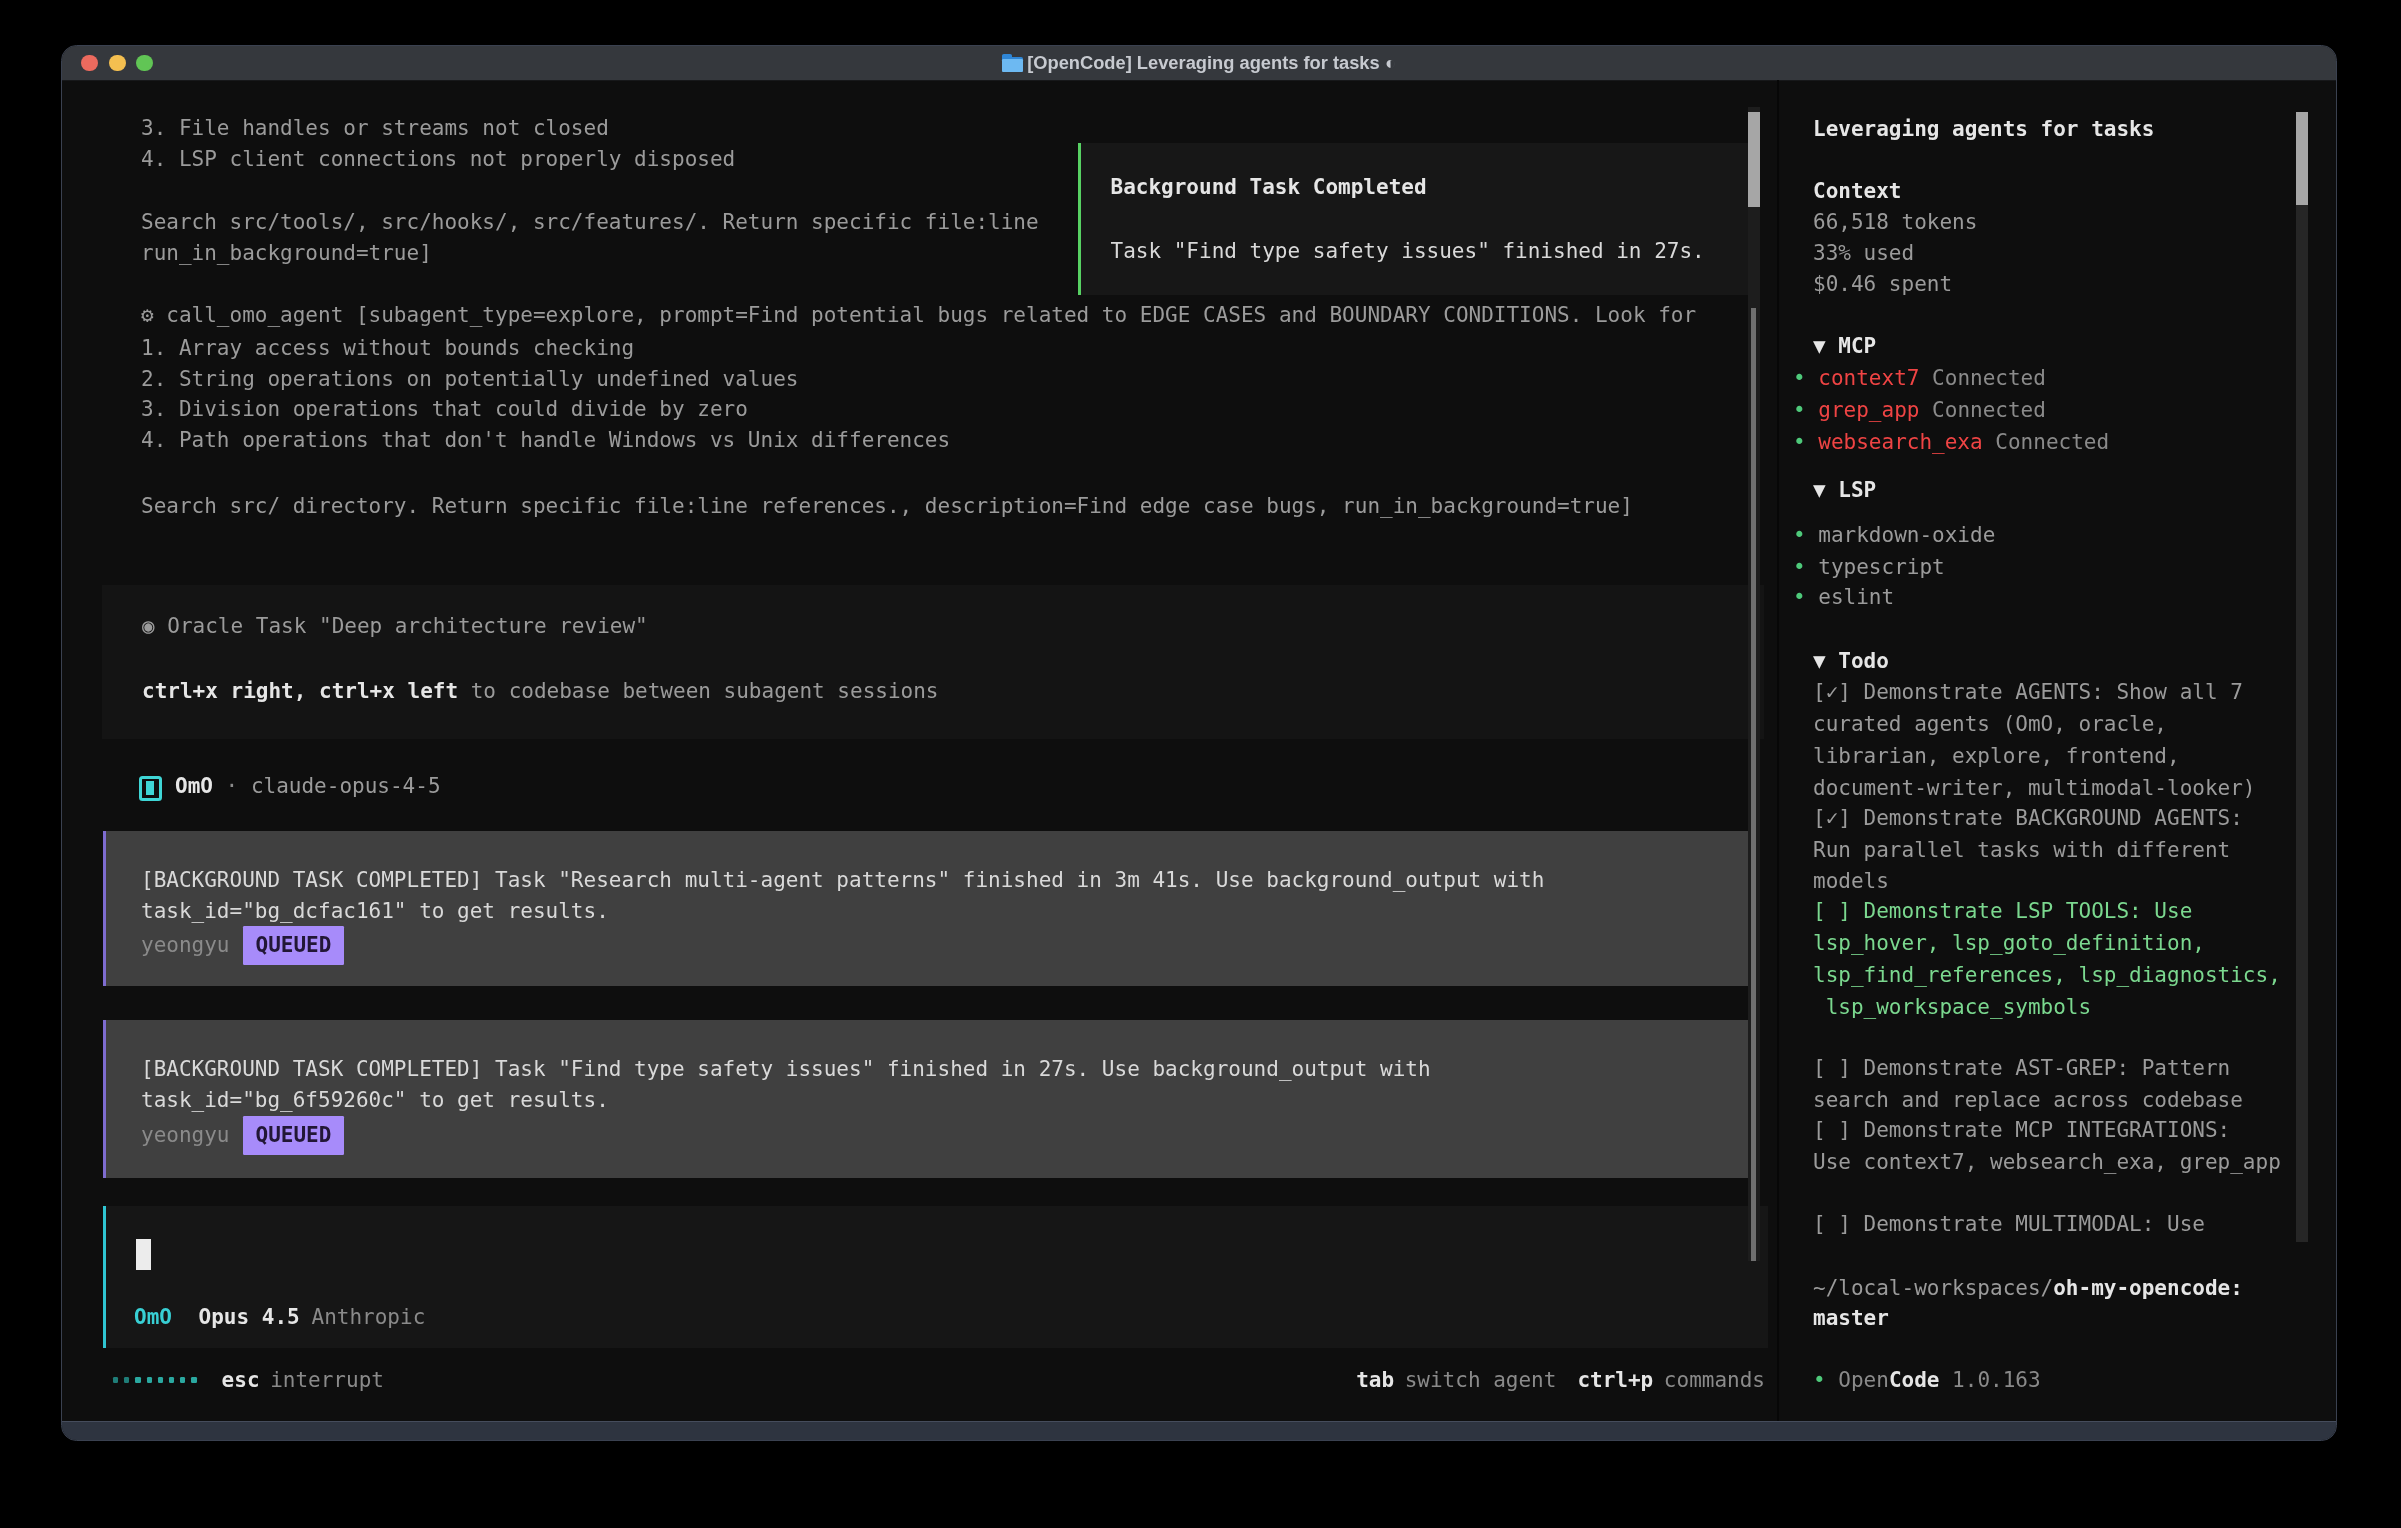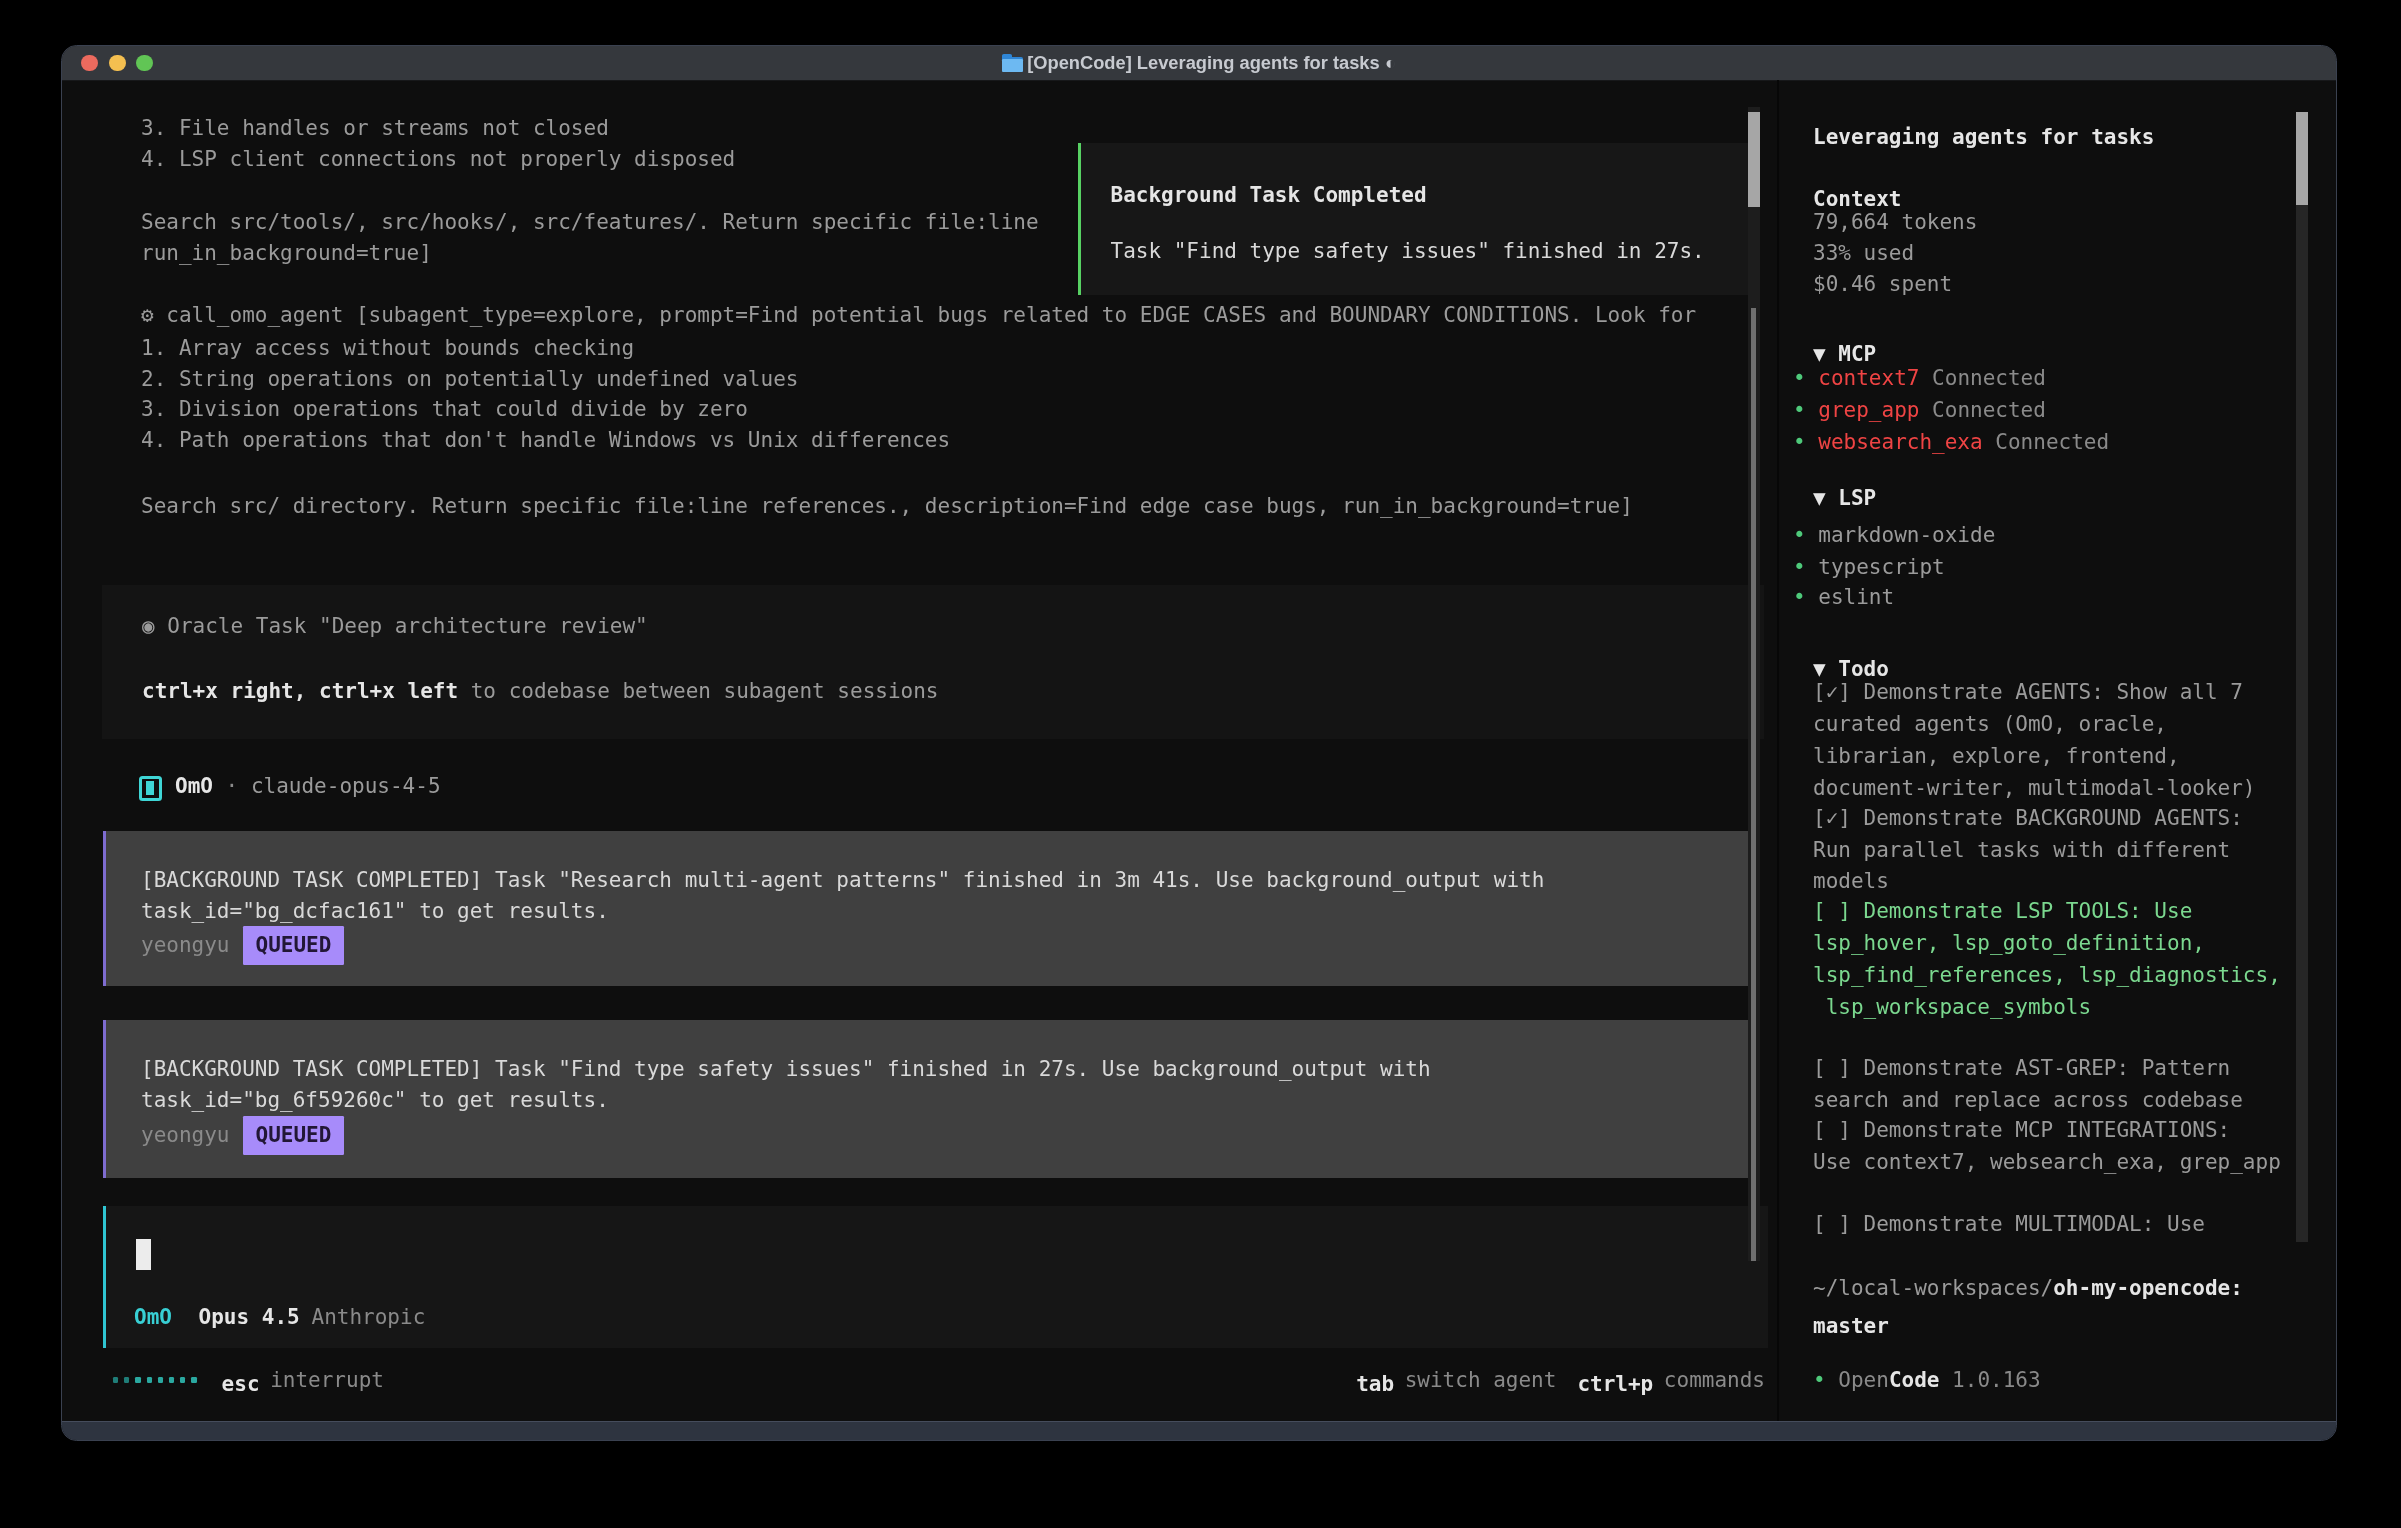--- a/index.html
+++ b/index.html
@@ -15,21 +15,21 @@
   .tl-green{left:74px;background:#61c555}
   .titlewrap{position:absolute;left:0;right:0;top:0;height:34px;display:flex;align-items:center;justify-content:center;gap:4px;}
   .titletext{color:#c7cad0;font-family:"Liberation Sans",sans-serif;font-weight:700;font-size:18.3px;}
   .foldericon{width:21px;height:17.7px;position:relative;}
   .foldericon .back{position:absolute;left:0;top:2.4px;width:21px;height:15.4px;background:#2f86d6;border-radius:1.8px;}
   .foldericon .tab{position:absolute;left:0;top:0;width:9.5px;height:4.7px;background:#2f86d6;border-radius:1.8px 1.8px 0 0;}
   .foldericon .front{position:absolute;left:0;top:5.3px;width:21px;height:12.4px;background:#6db9f2;border-radius:1.2px;}
   
   .line{position:absolute;height:32px;line-height:32px;font-size:21px;white-space:pre;color:#9b9b9b;}
   .ml{left:79px;}
-  .b{color:#e6e6e6;font-weight:700;margin-top:8px;}
+  .b{color:#e6e6e6;font-weight:700;}
   .dim{color:#8a8a8a;}
   .teal{color:#38cfd4;font-weight:700;}
   .grn{color:#7bd88f;}
   .bullet{color:#4ec97a;}
   .name{color:#ef4444;}
   
   .notif{position:absolute;left:1016px;top:97px;width:677px;height:152px;background:#171717;
          border-left:3px solid #57d163;border-right:3px solid #57d163;box-sizing:border-box;}
   .notif .line{left:29.5px;}
   
@@ -155,21 +155,21 @@
   <div class="main-scroll-track"></div>
   <div class="main-scroll-line"></div>
   <div class="main-scroll-thumb"></div>
   <div class="divider"></div>
   <div class="side-scroll-track"></div>
   <div class="side-scroll-thumb"></div>
 
   <div class="line sl b" style="top:67px">Leveraging agents for tasks</div>
 
   <div class="line sl b" style="top:129px">Context</div>
-  <div class="line sl" style="top:160px">79,664 tokens</div>
+  <div class="line sl" style="top:160px">66,518 tokens</div>
   <div class="line sl" style="top:191px">33% used</div>
   <div class="line sl" style="top:222px">$0.46 spent</div>
 
   <div class="line sl b" style="top:284px">▼ MCP</div>
   <div class="line" style="left:1731px;top:316px"><span class="bullet">• </span><span class="name">context7</span><span class="dim"> </span><span class="dim">Connected</span></div>
   <div class="line" style="left:1731px;top:348px"><span class="bullet">• </span><span class="name">grep_app</span><span class="dim"> </span><span class="dim">Connected</span></div>
   <div class="line" style="left:1731px;top:380px"><span class="bullet">• </span><span class="name">websearch_exa</span><span class="dim"> </span><span class="dim">Connected</span></div>
 
   <div class="line sl b" style="top:428px">▼ LSP</div>
   <div class="line" style="left:1731px;top:473px"><span class="bullet">• </span><span>markdown-oxide</span></div>

